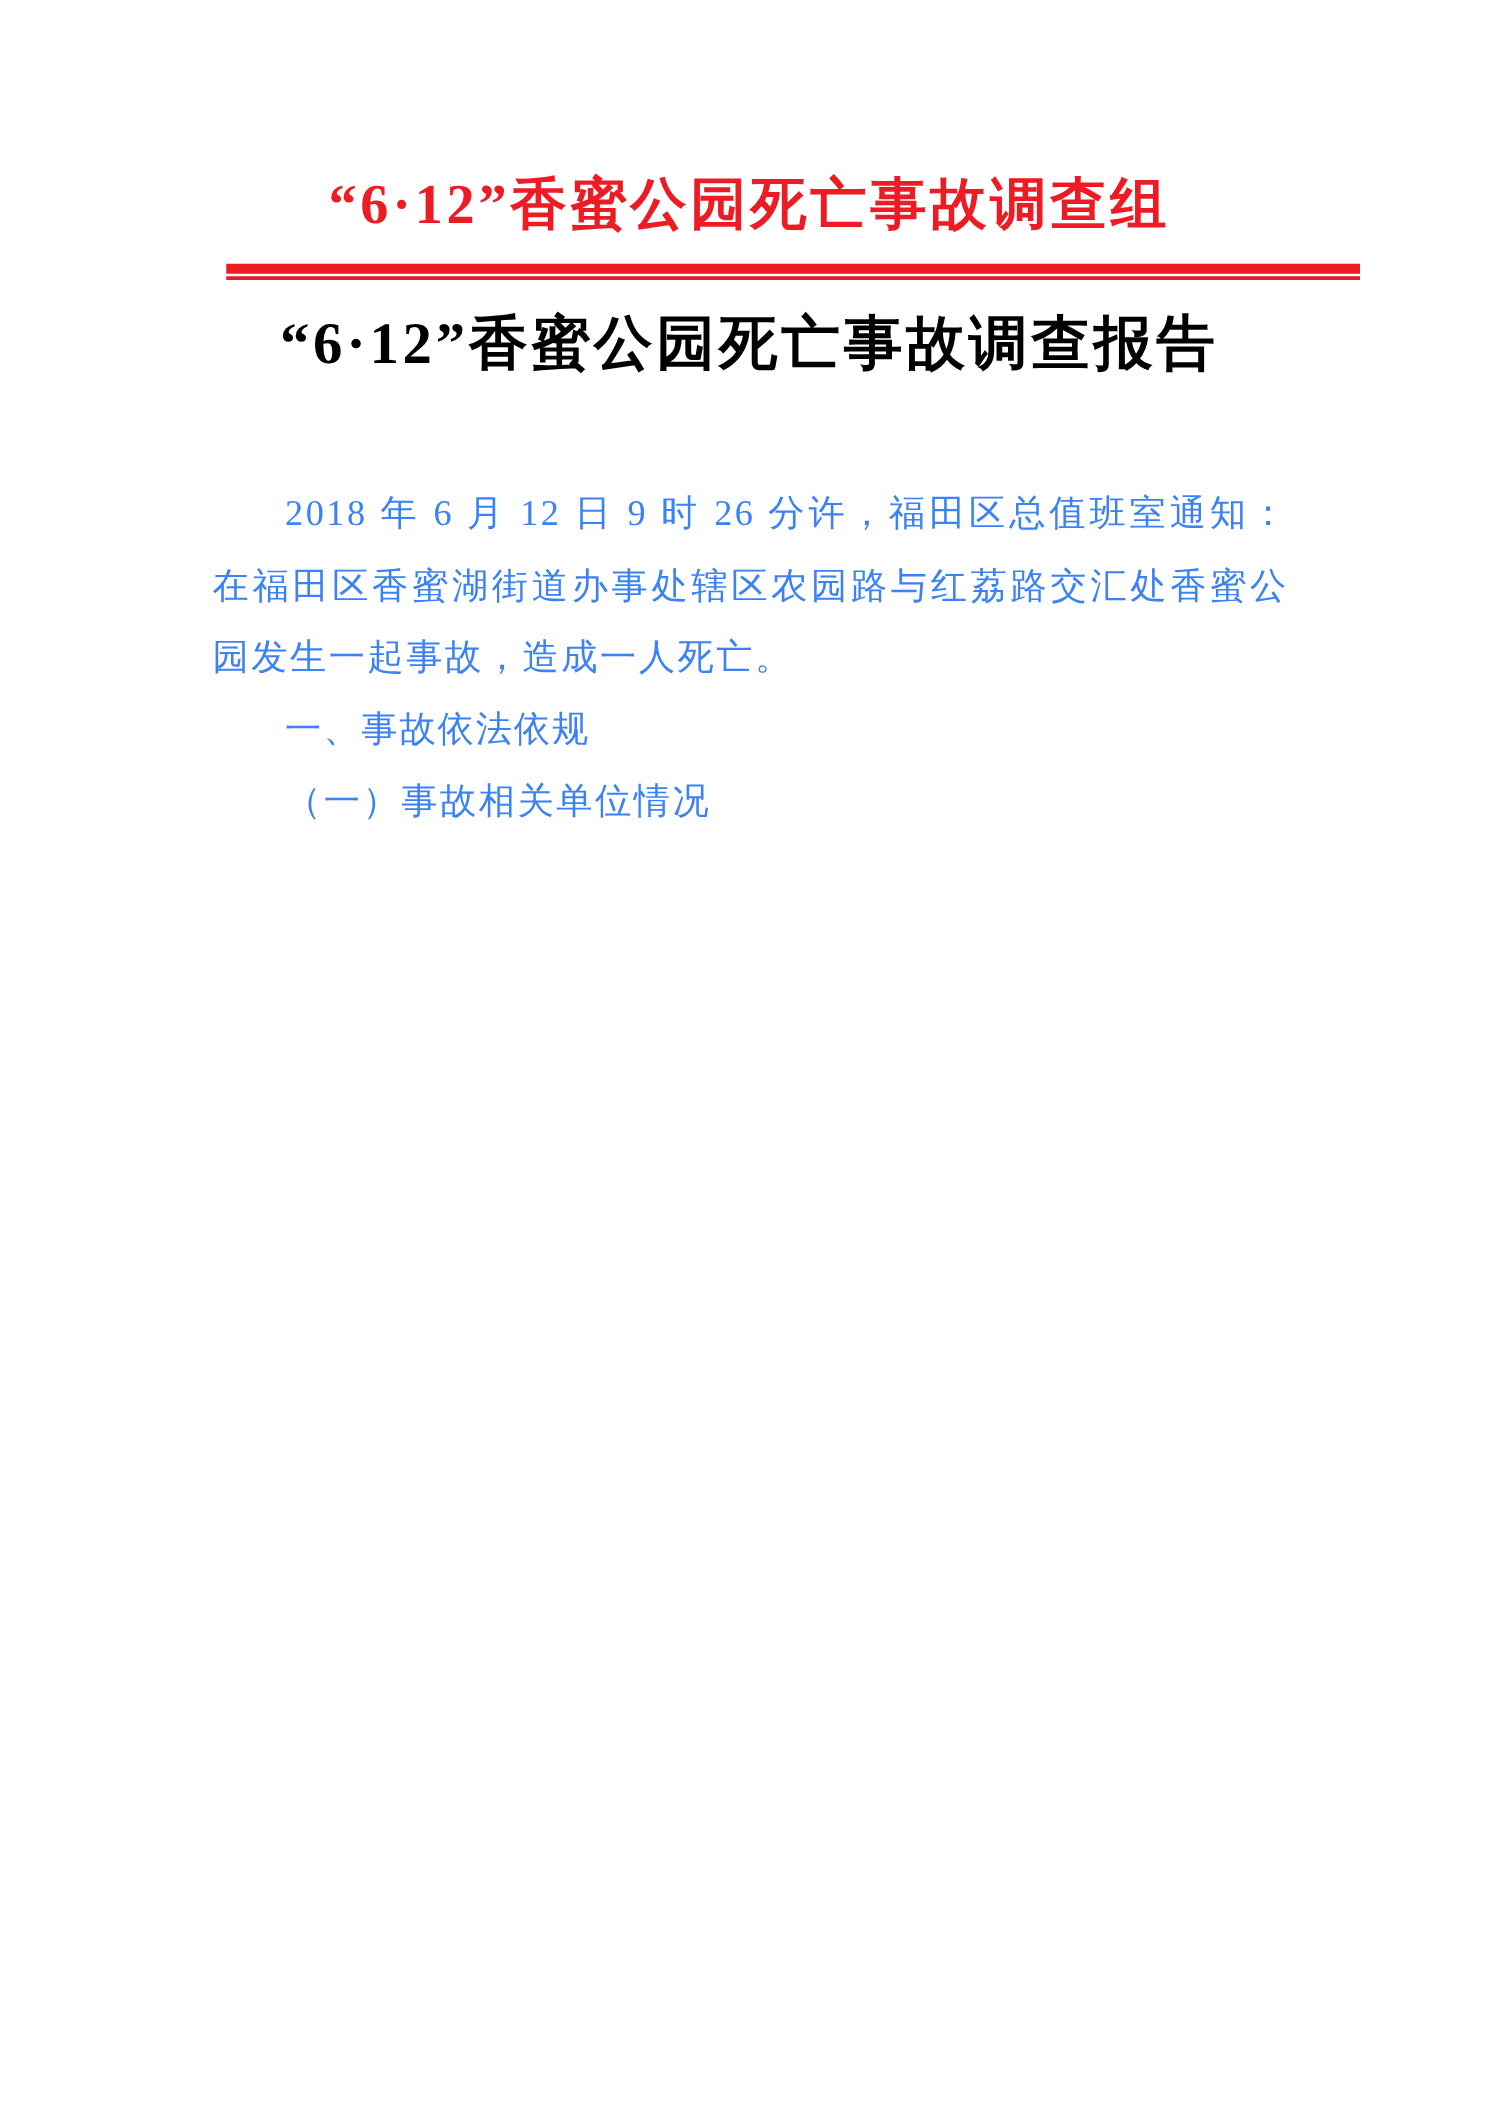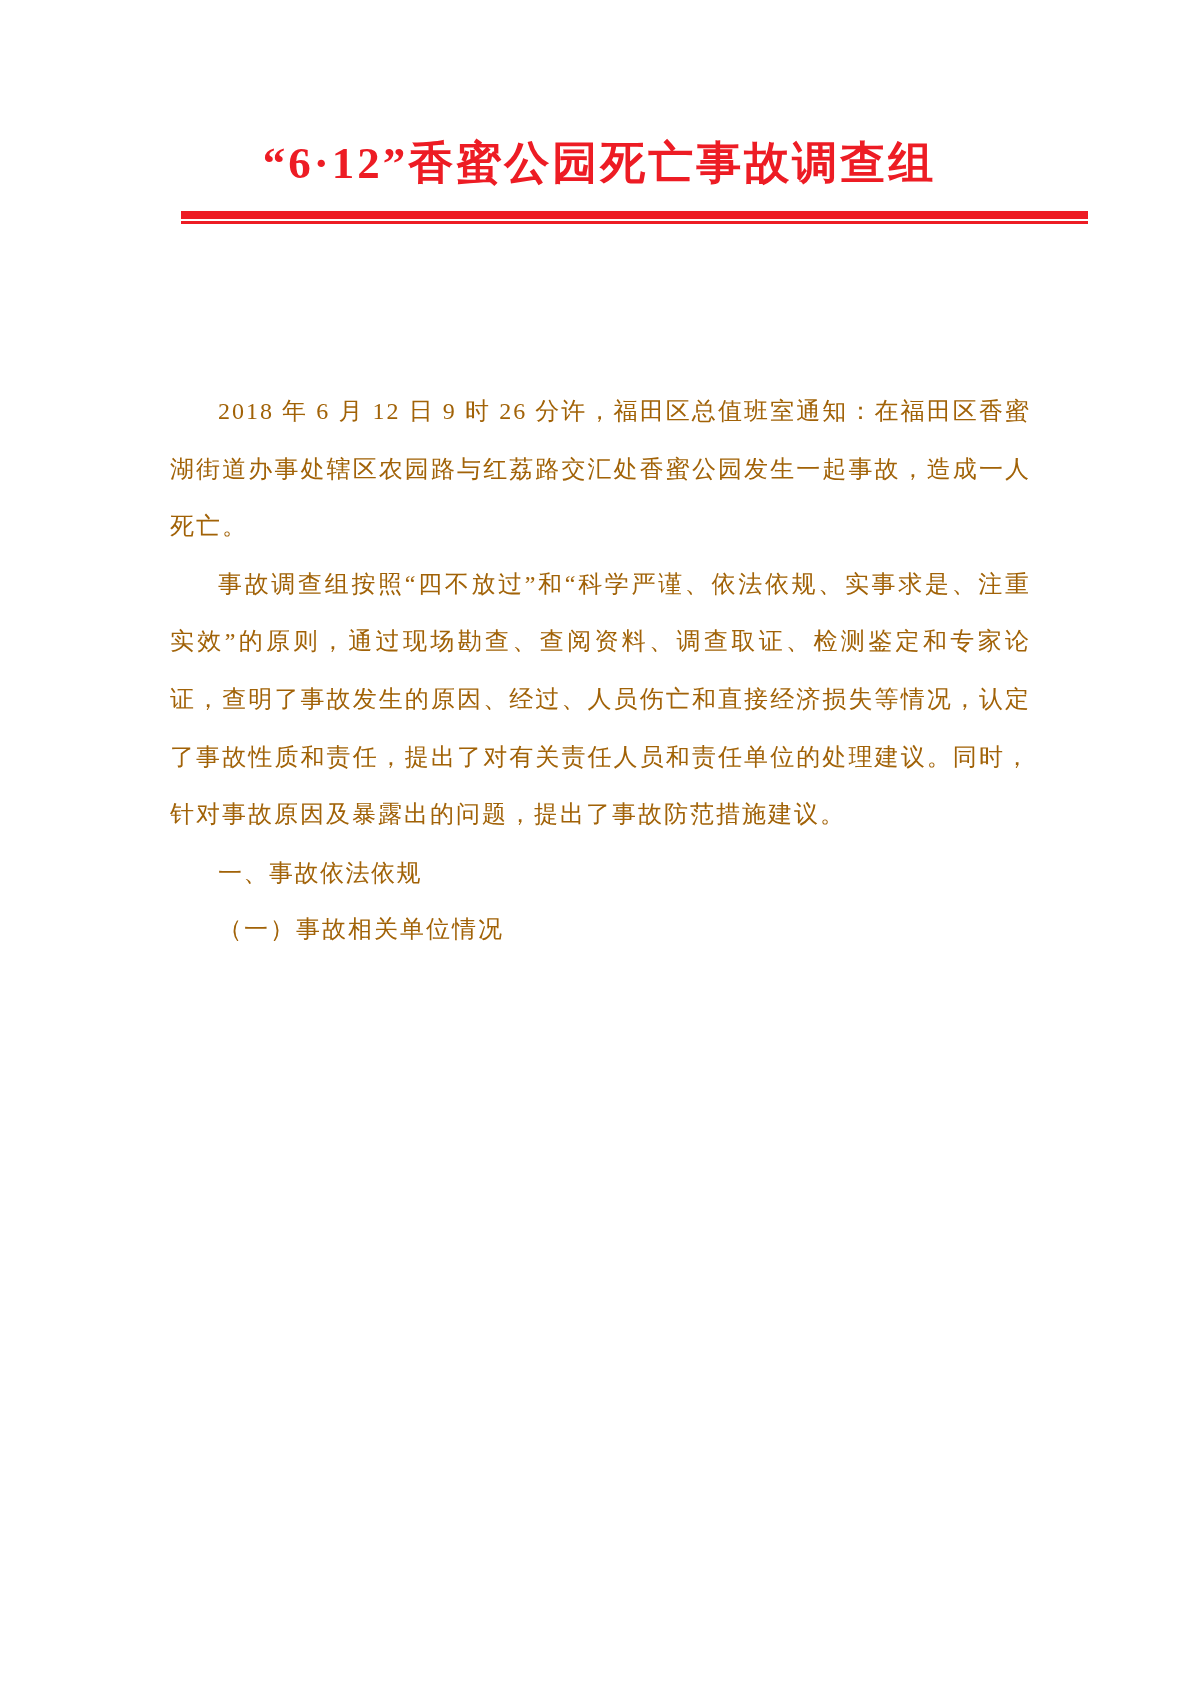--- a/index.html
+++ b/index.html
@@ -53,25 +53,25 @@
     font-size: 47px;
     line-height: 56px;
     letter-spacing: 3px;
     color: #000000;
   }
   .doc-body {
     position: absolute;
     top: 383px;
     left: 170px;
     width: 861px;
-    font-size: 24px;
+    font-size: 29px;
     line-height: 57.6px;
     letter-spacing: 2px;
     text-align: justify;
-    color: #a16207;
+    color: #3b82f6;
   }
   .doc-body p {
     margin: 0;
     padding: 0;
     text-indent: 2em;
   }
   .h-section {
     font-family: "Liberation Sans", "DejaVu Sans", sans-serif;
     letter-spacing: 1.5px;
   }
@@ -90,27 +90,27 @@
 </style>
 </head>
 <body>
 
 <div class="page">
 
   <div class="org-title">“6·12”香蜜公园死亡事故调查组</div>
 
   <div class="red-rule"></div>
 
+  <h1 class="doc-title">“6·12”香蜜公园死亡事故调查报告</h1>
 
   <div class="doc-body">
 
     <p>2018 年 6 月 12 日 9 时 26 分许，福田区总值班室通知：在福田区香蜜湖街道办事处辖区农园路与红荔路交汇处香蜜公园发生一起事故，造成一人死亡。</p>
 
 
-    <p>事故调查组按照“四不放过”和“科学严谨、依法依规、实事求是、注重实效”的原则，通过现场勘查、查阅资料、调查取证、检测鉴定和专家论证，查明了事故发生的原因、经过、人员伤亡和直接经济损失等情况，认定了事故性质和责任，提出了对有关责任人员和责任单位的处理建议。同时，针对事故原因及暴露出的问题，提出了事故防范措施建议。</p>
 
     <p class="h-section"><span class="hb">一、事故</span><span class="hr">依法依规</span></p>
 
     <p>（一）事故相关单位情况</p>
 
 
   </div>
 
   <div class="page-number">1</div>
 

